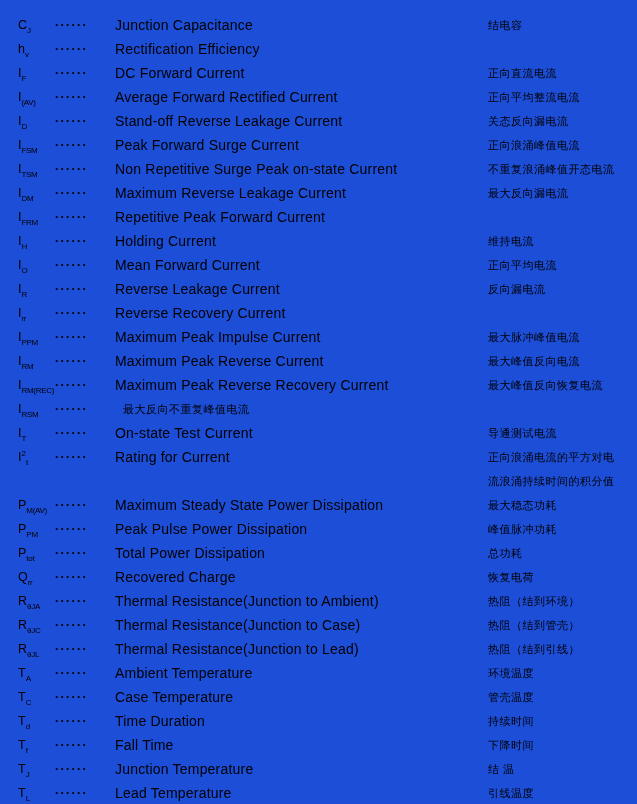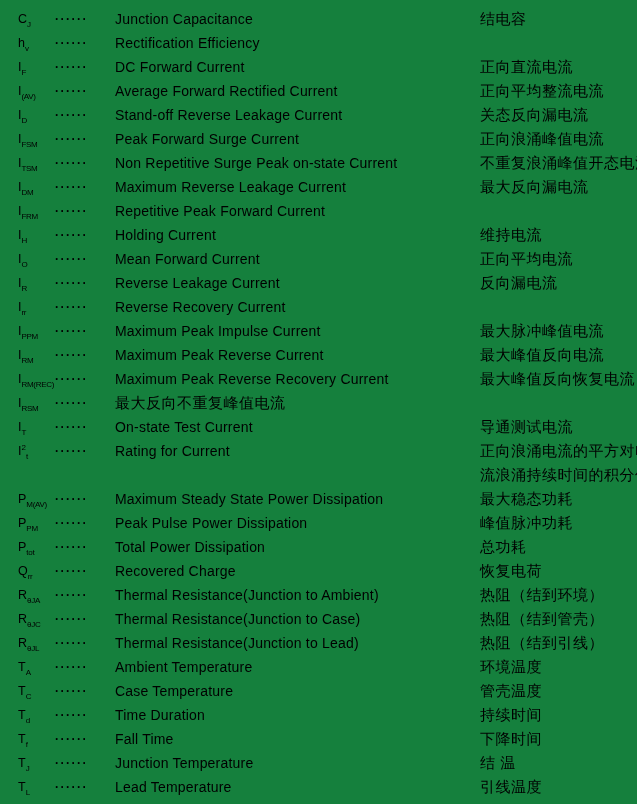--- a/index.html
+++ b/index.html
@@ -6,23 +6,23 @@
     margin: 0;
     padding: 0;
     background: #ffffff;
     color: #000000;
     font-family: "Liberation Sans", "DejaVu Sans", sans-serif;
   }
   .page {
     position: relative;
     width: 637px;
     height: 804px;
-    background: #15803d;
+    background: #1d4ed8;
     overflow: hidden;
-    padding-top: 7px;
+    padding-top: 13px;
     box-sizing: border-box;
   }
   .row {
     display: grid;
     grid-template-columns: 37px 60px 365px 1fr;
     padding-left: 18px;
     height: 24px;
     align-items: center;
   }
   .sym {
@@ -48,23 +48,24 @@
     font-weight: bold;
     white-space: nowrap;
     overflow: hidden;
   }
   .en {
     font-size: 14px;
     letter-spacing: 0.2px;
     white-space: nowrap;
   }
   .zh {
-    font-size: 15px;
+    font-size: 11px;
     letter-spacing: 0.5px;
     white-space: nowrap;
+    margin-left: 8px;
   }
 </style>
 </head>
 <body>
 
 <main class="page">
   <div id="rows-container">
   <div class="row">
     <span class="sym"><span class="base">C</span><sup class="sup"></sup><sub class="sub">J</sub></span>
     <span class="dots">······</span>

